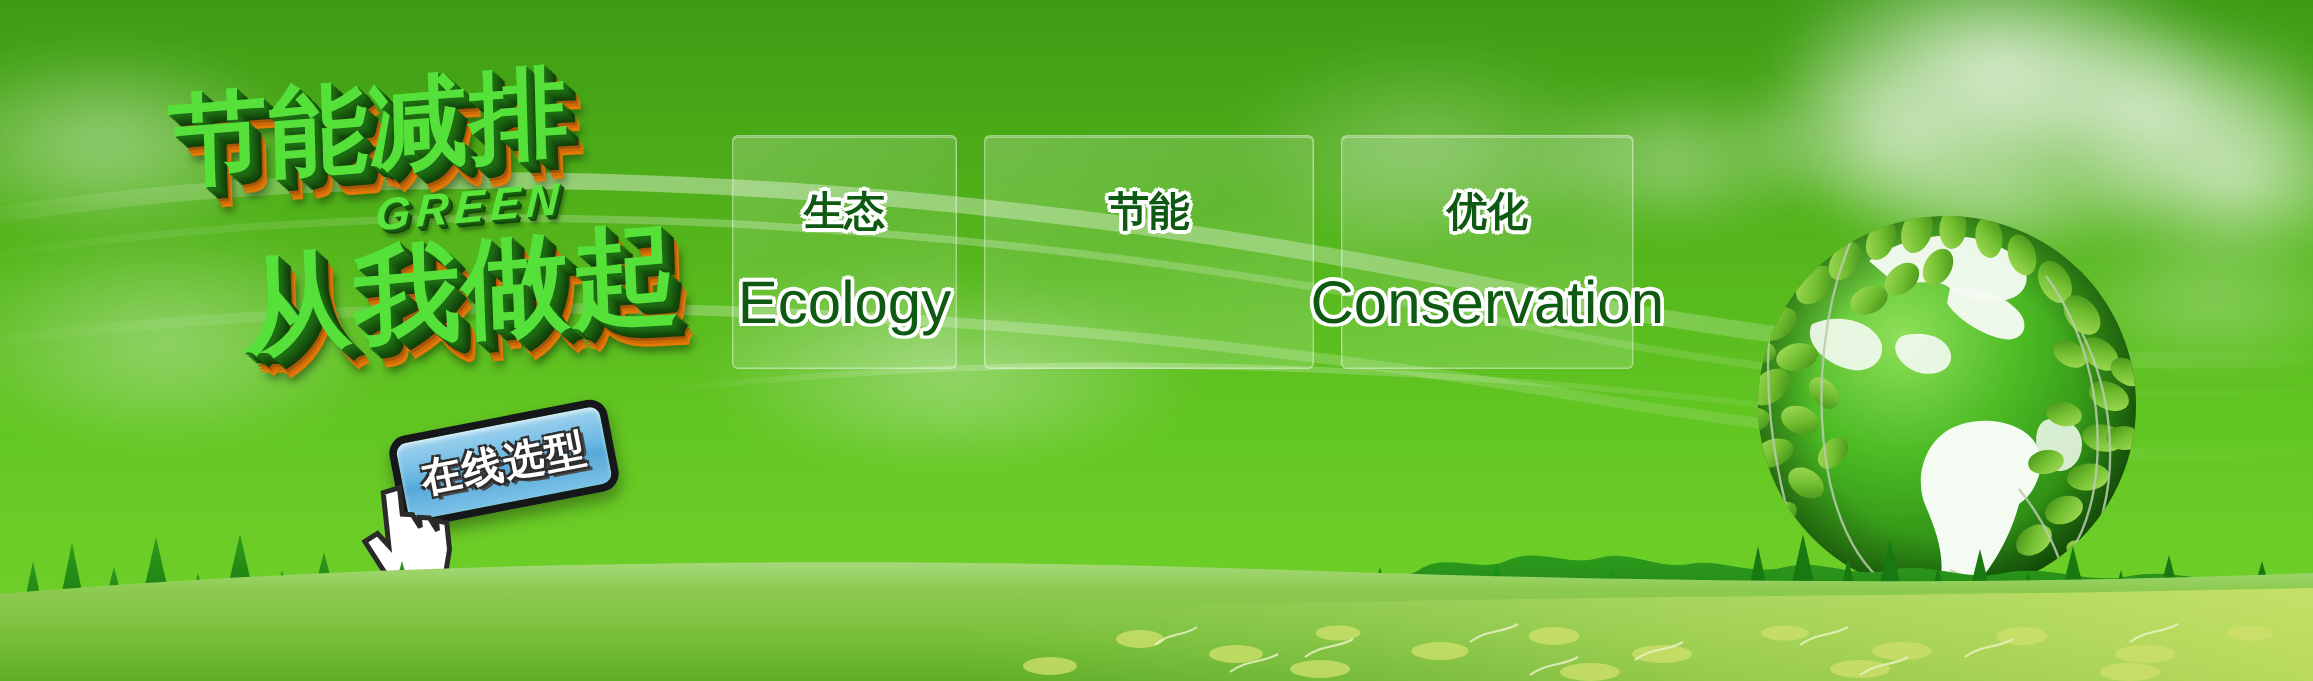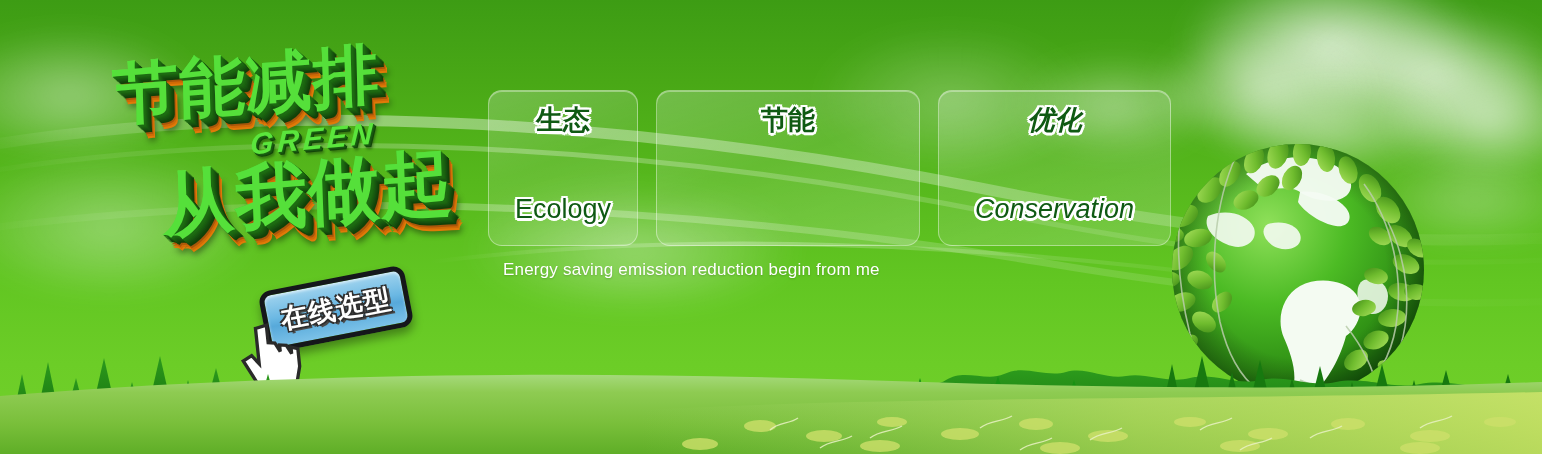--- a/index.html
+++ b/index.html
@@ -86,37 +86,37 @@
   }
   .cursor-hand{
     position:absolute;left:236px;top:318px;width:72px;height:80px;
     transform:rotate(-6deg);
   }
 
   
   .cards{position:absolute;left:488px;top:90px;display:flex;gap:18px;}
   .card{
     width:150px;height:156px;
-    border-radius:14px;
+    border-radius:4px;
     background:linear-gradient(160deg,rgba(255,255,255,.22) 0%,rgba(255,255,255,.10) 45%,rgba(255,255,255,.17) 100%);
     border:1px solid rgba(255,255,255,.38);
     box-shadow:inset 0 1px 0 rgba(255,255,255,.35);
     display:flex;flex-direction:column;align-items:center;
-    padding-top:11px;
-  }
-  .card.w2{width:264px;font-family:Liberation Mono, monospace;}
-  .card.w3{width:233px;font-style:italic;}
+    padding-top:32px;
+  }
+  .card.w2{width:220px;font-family:Liberation Mono, monospace;}
+  .card.w3{width:195px;}
   .card-cn{
     font-size:27px;font-weight:bold;color:#0f5a13;white-space:nowrap;
     text-shadow:-2px -2px 0 #fff,2px -2px 0 #fff,-2px 2px 0 #fff,2px 2px 0 #fff,
                 0 -2.5px 0 #fff,0 2.5px 0 #fff,-2.5px 0 0 #fff,2.5px 0 0 #fff;
   }
   .card-en{
-    margin-top:56px;
-    font-size:27px;color:#0f5a13;white-space:nowrap;
+    margin-top:21px;
+    font-size:40px;color:#0f5a13;white-space:nowrap;
     text-shadow:-2px -2px 0 #fff,2px -2px 0 #fff,-2px 2px 0 #fff,2px 2px 0 #fff,
                 0 -2.5px 0 #fff,0 2.5px 0 #fff,-2.5px 0 0 #fff,2.5px 0 0 #fff;
   }
 
   .tagline{
     position:absolute;left:503px;top:260px;
     font-size:17px;color:#ffffff;letter-spacing:.2px;
     text-shadow:0 1px 2px rgba(0,0,0,.18);
     white-space:nowrap;
   }
@@ -193,21 +193,20 @@
       <span class="card-cn">节能</span>
     </div>
 
     <div class="card w3">
       <span class="card-cn">优化</span>
       <span class="card-en">Conservation</span>
     </div>
 
   </div>
 
-  <div class="tagline">Energy saving emission reduction begin from me</div>
 
   <svg class="globe-wrap" viewBox="0 0 300 300">
     <defs>
       <radialGradient id="gsph" cx="38%" cy="32%" r="75%">
         <stop offset="0%" stop-color="#8fe05a"></stop>
         <stop offset="42%" stop-color="#4cbb24"></stop>
         <stop offset="78%" stop-color="#2e8f14"></stop>
         <stop offset="100%" stop-color="#14600a"></stop>
       </radialGradient>
       <radialGradient id="gglow" cx="50%" cy="50%" r="50%">

